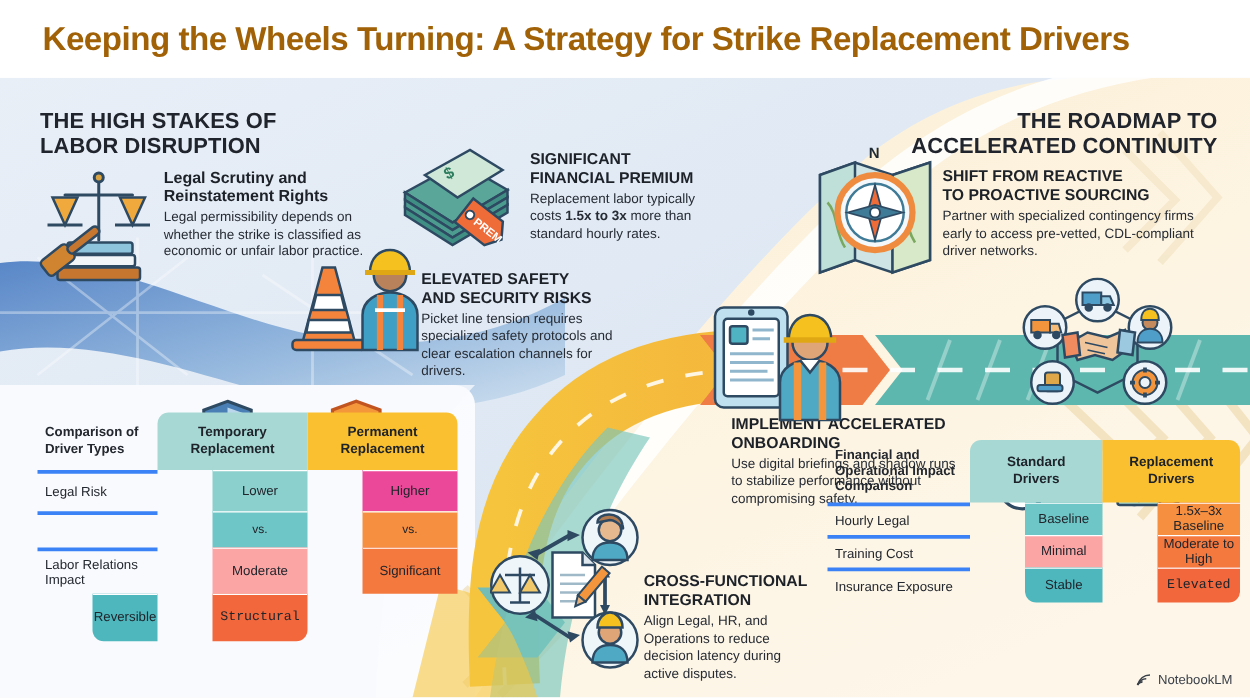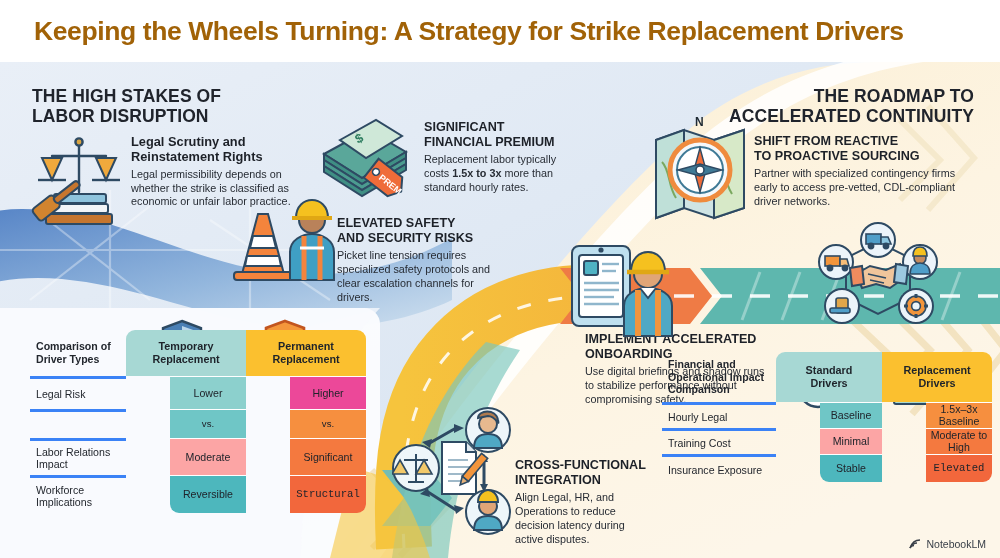--- a/index.html
+++ b/index.html
@@ -537,26 +537,20 @@
 
       <div class="cell lbl rowline" style="height:37px;">
         <div>
           <div>Labor Relations</div>
           <div>Impact</div>
         </div>
       </div>
       <div class="cell t3 sepwhite" style="height:37px;">Moderate</div>
       <div class="cell o3 sepwhite" style="height:37px;">Significant</div>
 
-      <div class="cell lbl rowline" style="height:38px;">
-        <div>
-          <div>Workforce</div>
-          <div>Implications</div>
-        </div>
-      </div>
       <div class="cell t4 rbl sepwhite" style="height:38px;">Reversible</div>
       <div class="cell o4 rbr sepwhite" style="height:38px;">Structural</div>
     </div>
   </div>
 
   <div class="tbl" id="tbl-right">
     <div class="grid">
       <div class="cell lbl hdr-lbl" style="height:50px;">
         <div>
           <div>Financial and</div>

